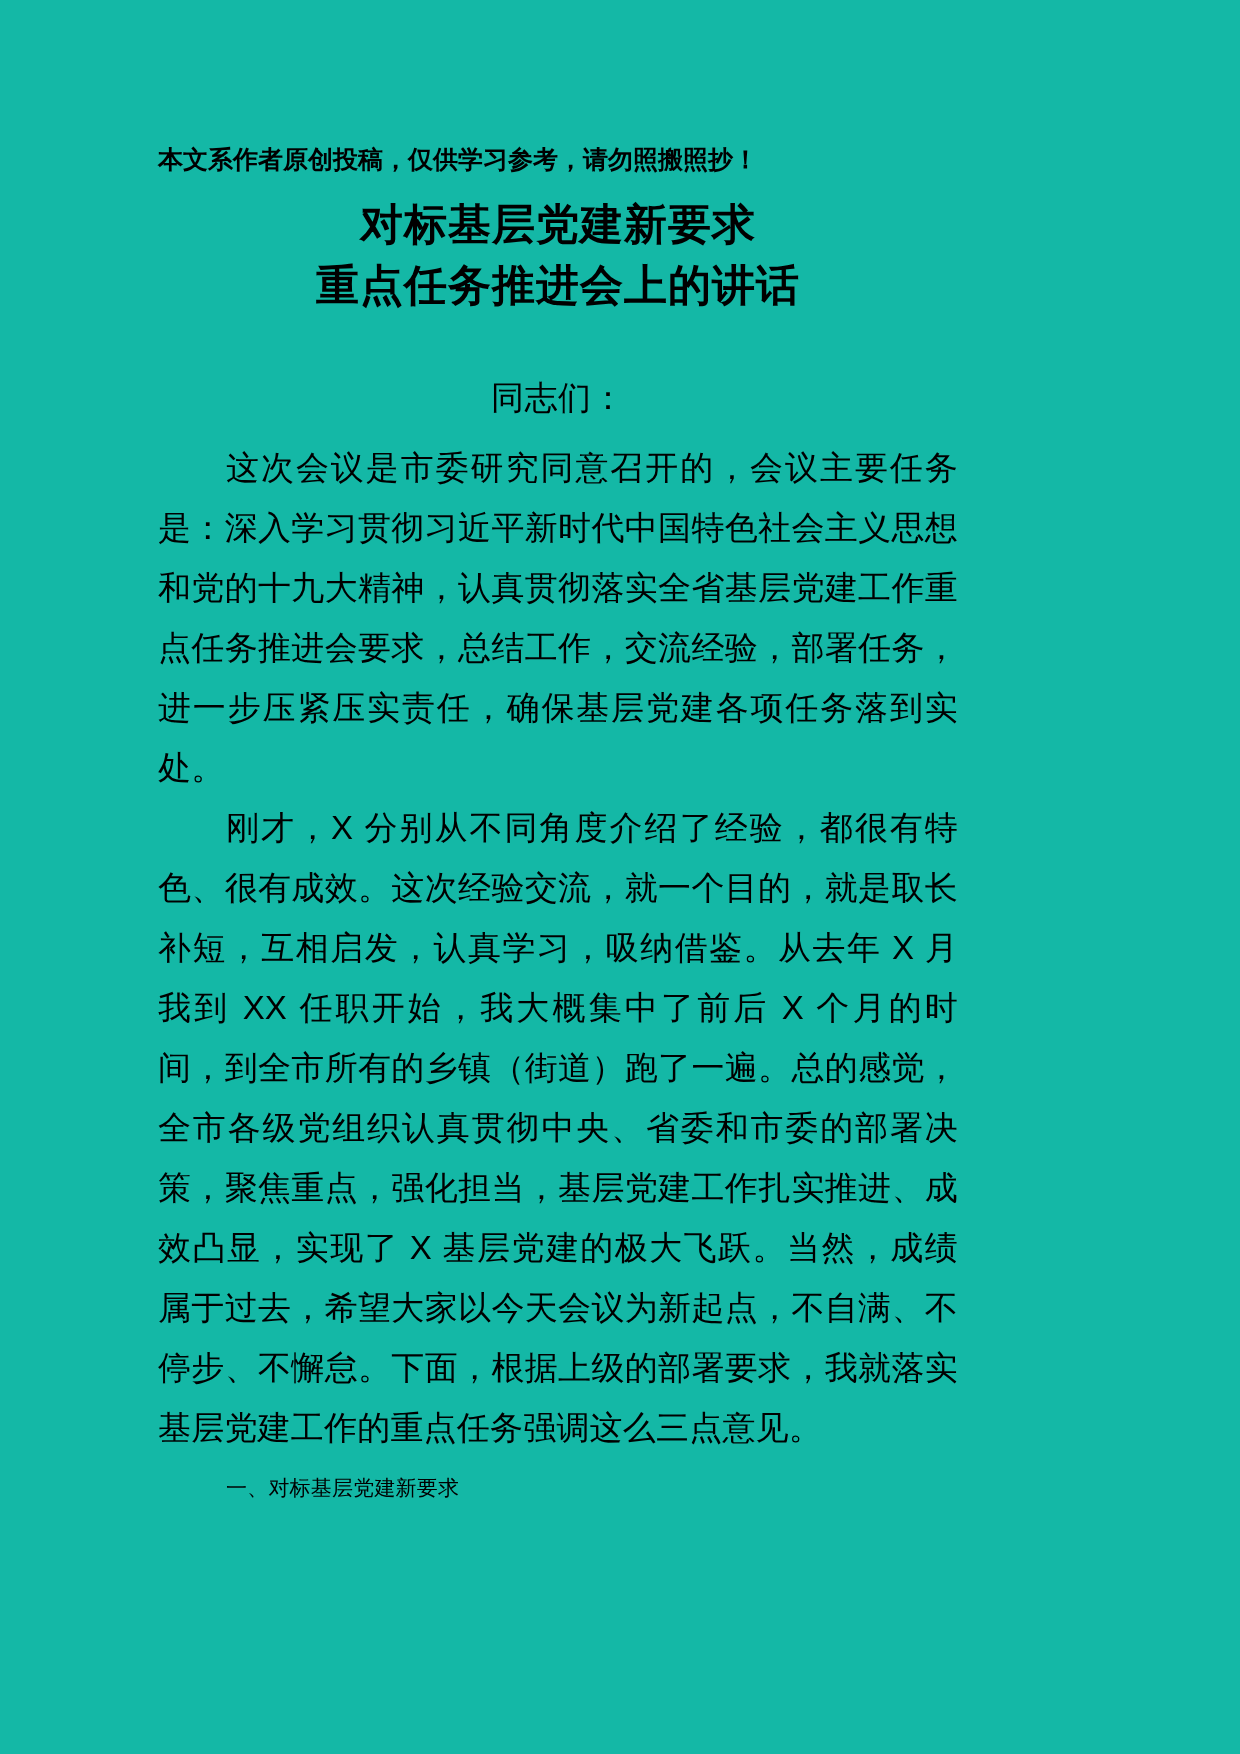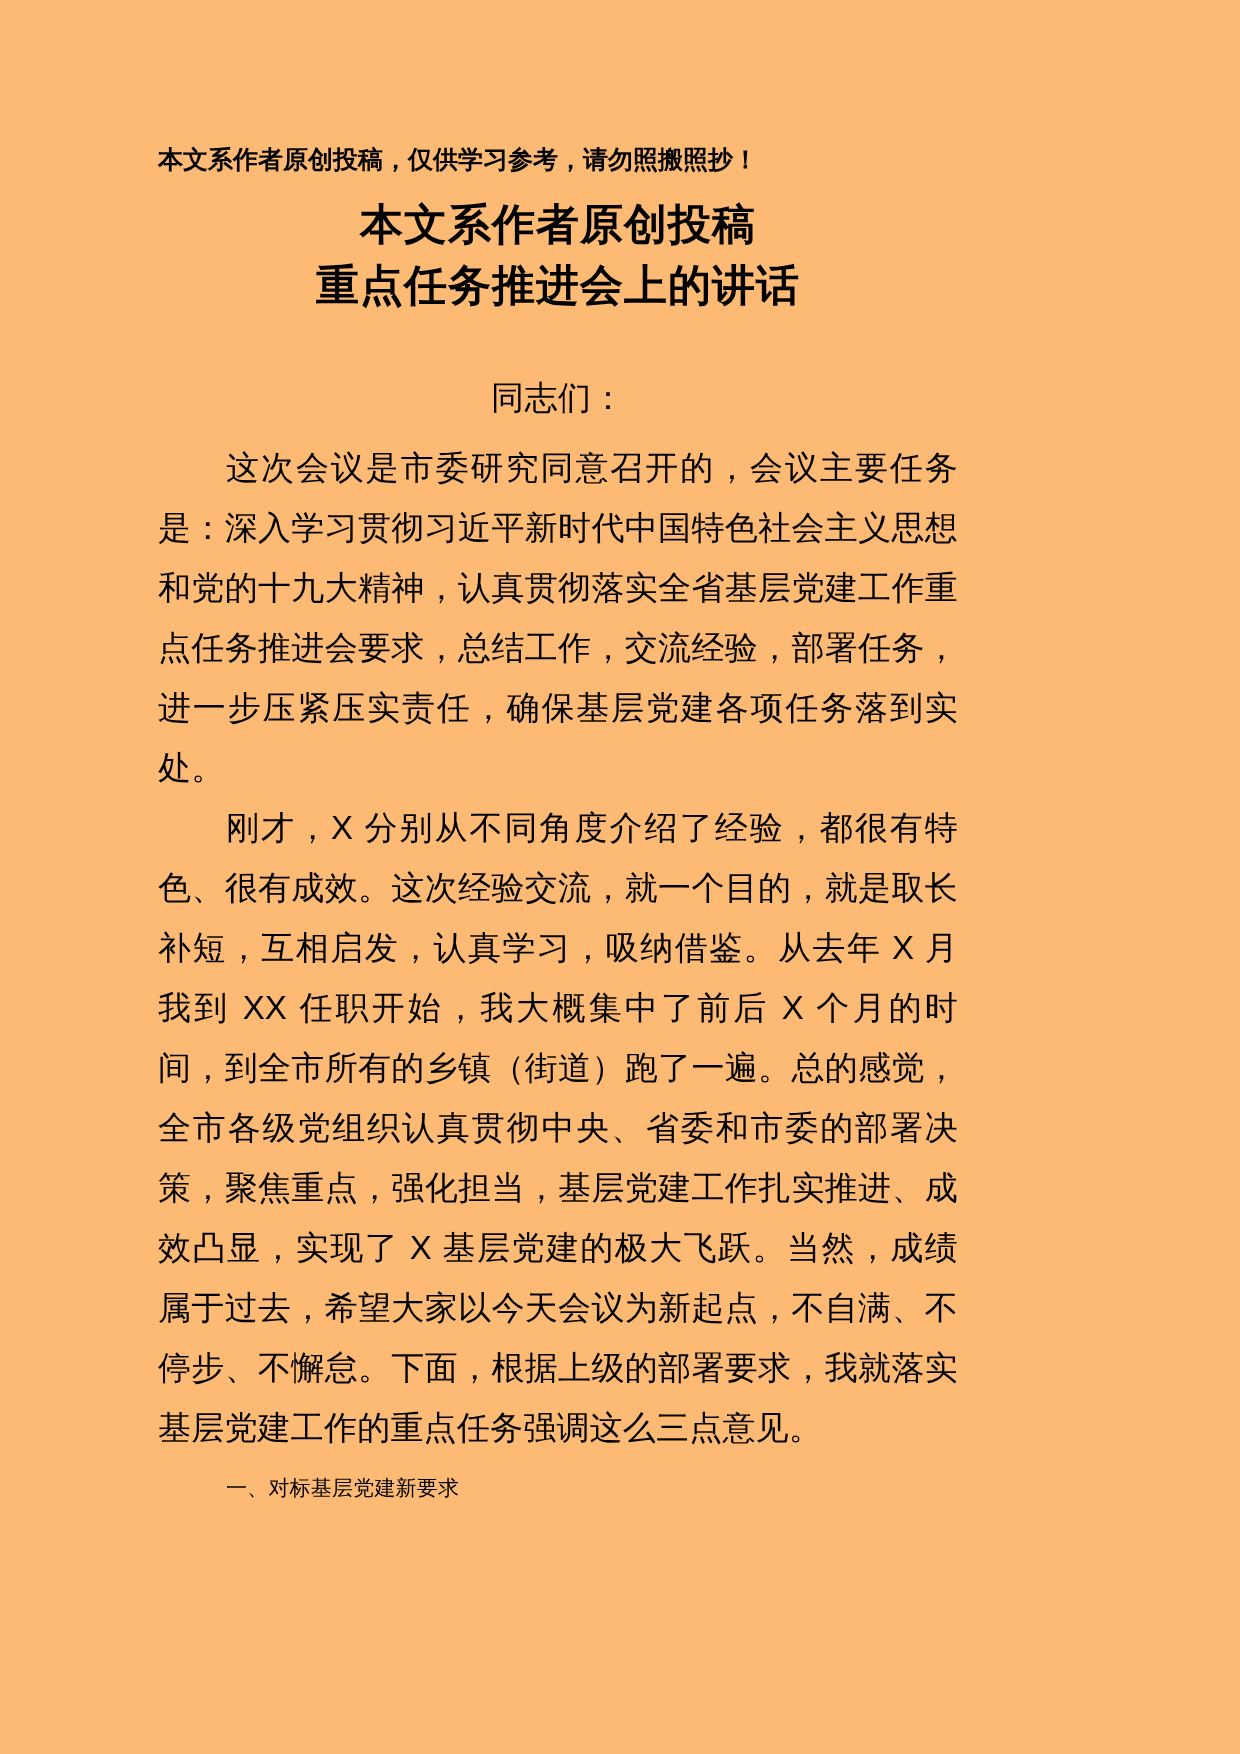--- a/index.html
+++ b/index.html
@@ -11,21 +11,21 @@
   body {
     font-family: "Liberation Serif", "DejaVu Serif", serif;
     color: #000000;
     -webkit-font-smoothing: antialiased;
   }
 
   .page {
     position: relative;
     width: 1240px;
     height: 1754px;
-    background: #fdba74;
+    background: #14b8a6;
     overflow: hidden;
     box-sizing: border-box;
   }
 
   
   .content {
     position: absolute;
     left: 158px;
     top: 0;
     width: 800px;
@@ -96,21 +96,21 @@
 </style>
 </head>
 <body>
 
 <div class="page">
   <div class="content">
 
     <div class="doc-note">本文系作者原创投稿，仅供学习参考，请勿照搬照抄！</div>
 
     <div class="doc-title">
-      <span class="tline">本文系作者原创投稿</span>
+      <span class="tline">对标基层党建新要求</span>
       <span class="tline">重点任务推进会上的讲话</span>
     </div>
 
     <div class="salutation">同志们：</div>
 
     <p class="body-para first">这次会议是市委研究同意召开的，会议主要任务是：深入学习贯彻习近平新时代中国特色社会主义思想和党的十九大精神，认真贯彻落实全省基层党建工作重点任务推进会要求，总结工作，交流经验，部署任务，进一步压紧压实责任，确保基层党建各项任务落到实处。</p>
 
     <p class="body-para">刚才，X 分别从不同角度介绍了经验，都很有特色、很有成效。这次经验交流，就一个目的，就是取长补短，互相启发，认真学习，吸纳借鉴。从去年 X 月我到 XX 任职开始，我大概集中了前后 X 个月的时间，到全市所有的乡镇（街道）跑了一遍。总的感觉，全市各级党组织认真贯彻中央、省委和市委的部署决策，聚焦重点，强化担当，基层党建工作扎实推进、成效凸显，实现了 X 基层党建的极大飞跃。当然，成绩属于过去，希望大家以今天会议为新起点，不自满、不停步、不懈怠。下面，根据上级的部署要求，我就落实基层党建工作的重点任务强调这么三点意见。</p>
 
     <p class="section-heading">一、对标基层党建新要求</p>

